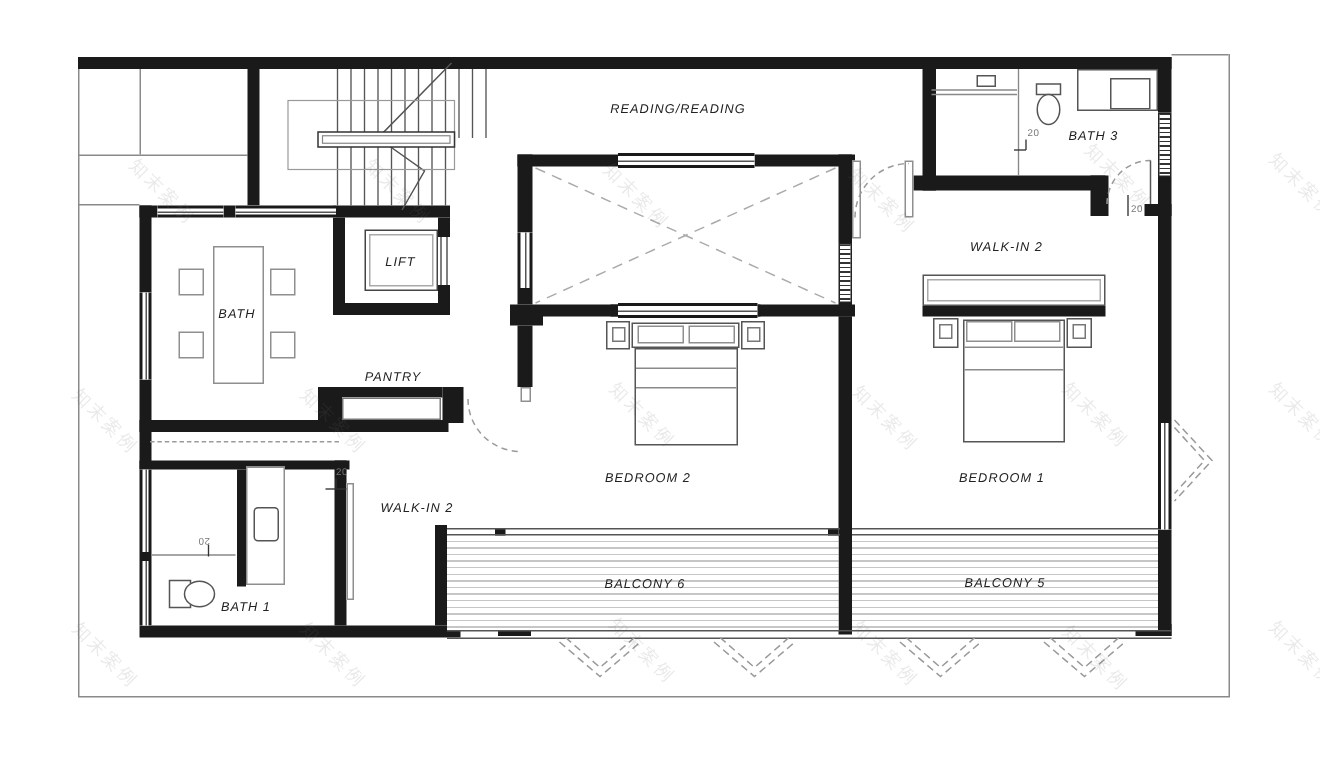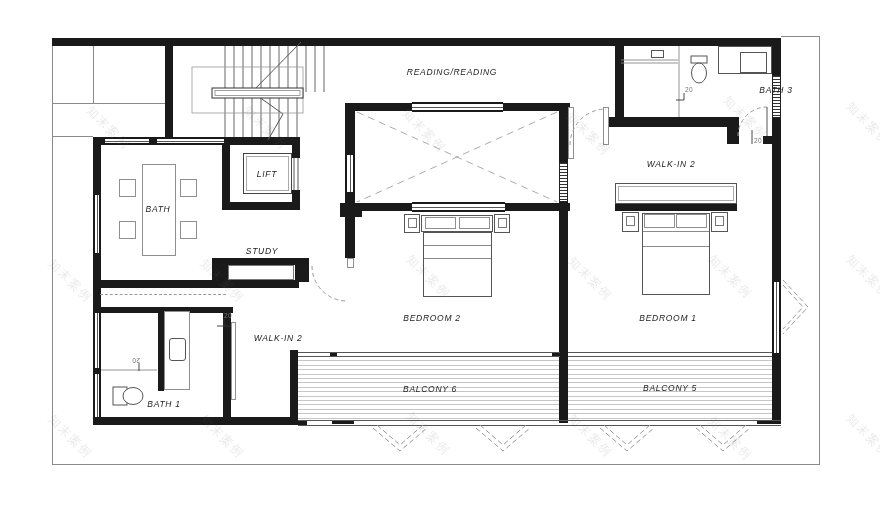--- a/index.html
+++ b/index.html
@@ -210,25 +210,25 @@
         <line x1="217" y1="326" x2="231" y2="326"></line>
       <line x1="139" y1="363" x2="139" y2="371"></line>
     </g>
     <g stroke="#555" stroke-width="1">
       <line x1="294" y1="158" x2="294" y2="190"></line>
       <line x1="298" y1="158" x2="298" y2="190"></line>
     </g>
   </svg>
 
   <span class="lbl" style="left:452px;top:72px;">READING/READING</span>
-  <span class="lbl" style="left:729px;top:90px;margin-left:47px;">BATH 3</span>
+  <span class="lbl" style="left:729px;top:90px;">BATH 3</span>
   <span class="lbl" style="left:671px;top:164px;">WALK-IN 2</span>
   <span class="lbl" style="left:158px;top:209px;">BATH</span>
   <span class="lbl" style="left:267px;top:174px;">LIFT</span>
-  <span class="lbl" style="left:262px;top:251px;">STUDY</span>
+  <span class="lbl" style="left:262px;top:251px;">PANTRY</span>
   <span class="lbl" style="left:432px;top:318px;">BEDROOM 2</span>
   <span class="lbl" style="left:668px;top:318px;">BEDROOM 1</span>
   <span class="lbl" style="left:261px;top:338px;padding-left:34px;">WALK-IN 2</span>
   <span class="lbl" style="left:164px;top:404px;">BATH 1</span>
   <span class="lbl" style="left:430px;top:389px;">BALCONY 6</span>
   <span class="lbl" style="left:670px;top:388px;">BALCONY 5</span>
 
   <span class="tag" style="left:689px;top:89px;">20</span>
   <span class="tag" style="left:758px;top:140px;">20</span>
   <span class="tag" style="left:228px;top:315px;">20</span>

